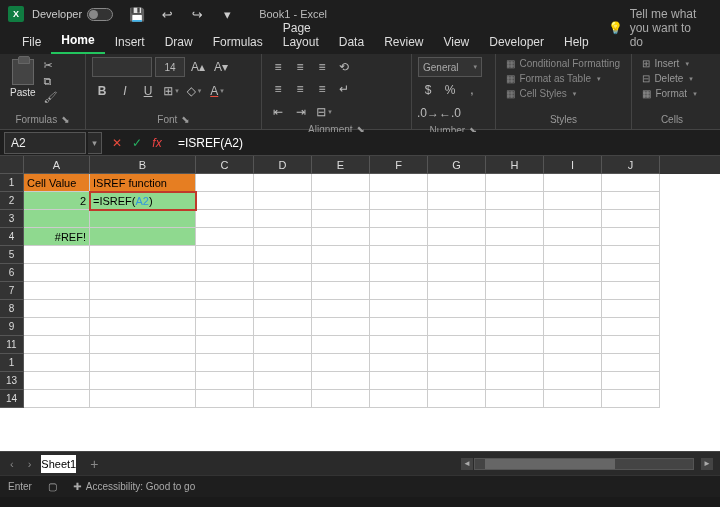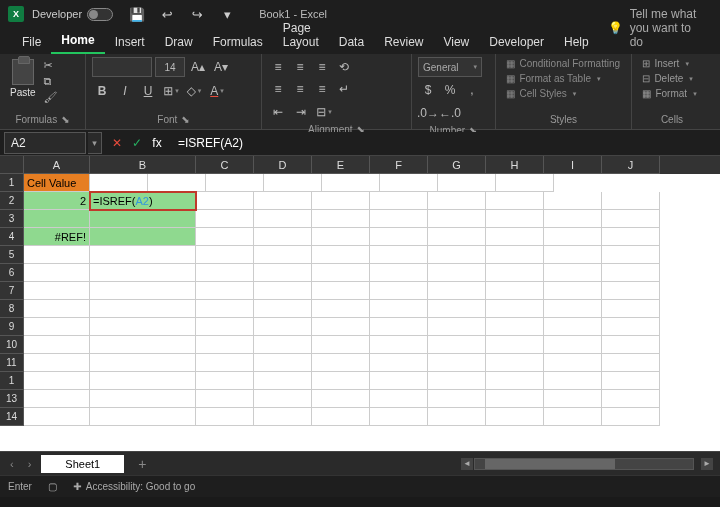--- a/index.html
+++ b/index.html
@@ -48,21 +48,21 @@
 .cells-body div{display:flex;align-items:center;gap:4px;padding:1px 4px}
 
 
 .fbar{height:26px;background:#1e1e1e;display:flex;align-items:center;border-bottom:1px solid #444}
 .namebox{width:82px;height:22px;background:#2a2a2a;border:1px solid #555;margin:0 2px 0 4px;padding:0 6px;font-size:12px;display:flex;align-items:center;color:#eee}
 .nb-dd{width:14px;display:flex;align-items:center;justify-content:center;color:#999;font-size:9px;border:1px solid #555;height:22px;background:#2a2a2a;border-left:none}
 .fx-btns{display:flex;gap:2px;margin:0 6px}
 .fx-btns span{width:18px;height:18px;display:flex;align-items:center;justify-content:center;font-size:12px;cursor:pointer}
 .fx-x{color:#e74c3c}
 .fx-chk{color:#27ae60}
-.fx-fx{color:#ffffff;font-size:11px}
+.fx-fx{font-style:italic;color:#ef4444;font-size:11px}
 .formula-input{flex:1;height:22px;background:#1e1e1e;padding:0 6px;font-size:12px;color:#fff;display:flex;align-items:center}
 
 
 .grid-wrap{position:relative;height:295px;background:#fff;overflow:hidden}
 .colheads{display:flex;height:18px;background:#333;position:sticky;top:0}
 .corner{width:24px;background:#333;border-right:1px solid #555;border-bottom:1px solid #555}
 .ch{border-right:1px solid #555;border-bottom:1px solid #555;display:flex;align-items:center;justify-content:center;font-size:11px;color:#ddd;background:#333}
 .ch.chA{width:66px}.ch.chB{width:106px}.ch.chC,.ch.chD,.ch.chE,.ch.chF,.ch.chG,.ch.chH,.ch.chI,.ch.chJ{width:58px}
 .rows{}
 .row{display:flex;height:18px}
@@ -72,21 +72,21 @@
 .orange{background:#e67e22;color:#000}
 .green{background:#8fd98f}
 .ralign{justify-content:flex-end}
 .b2-highlight{outline:2px solid #c0392b;outline-offset:-1px;position:relative}
 .formula-span{color:#000}
 .formula-span .ref{color:#3498db}
 
 
 .sheettabs{height:24px;background:#2a2a2a;display:flex;align-items:center;padding:0 6px;font-size:11px;border-top:1px solid #444;gap:6px}
 .nav-arr{color:#888;font-size:11px;padding:0 4px;cursor:pointer}
-.sheet-tab{background:#fff;color:#000;padding:3px 24px;border-radius:0;font-size:11px}
+.sheet-tab{background:#fff;color:#000;padding:3px 0;border-radius:0;font-size:11px}
 .add-sheet{color:#888;font-size:14px;padding:0 8px;cursor:pointer}
 .hscroll{flex:1;display:flex;align-items:center;justify-content:flex-end}
 .hscroll-track{width:220px;height:12px;background:#444;border:1px solid #555;position:relative;margin-right:6px}
 .hscroll-thumb{position:absolute;left:10px;top:0;width:130px;height:100%;background:#666}
 .hscroll-arr{width:12px;height:12px;background:#444;display:flex;align-items:center;justify-content:center;color:#aaa;font-size:8px;margin:0 1px;cursor:pointer}
 
 
 .status{height:22px;background:#1e1e1e;display:flex;align-items:center;padding:0 8px;font-size:10px;color:#aaa;gap:16px;border-top:1px solid #333}
 .status .acc{display:flex;align-items:center;gap:4px}
 
@@ -299,20 +299,21 @@
     <div class="ch chF">F</div>
     <div class="ch chG">G</div>
     <div class="ch chH">H</div>
     <div class="ch chI">I</div>
     <div class="ch chJ">J</div>
   </div>
   <div class="rows">
     <div class="row">
         <div class="rh">1</div>
       <div class="cell cA orange">Cell Value</div>
+      <div class="cell cB orange">ISREF function</div>
       <div class="cell cC"></div>
         <div class="cell cD"></div>
         <div class="cell cE"></div>
         <div class="cell cF"></div>
         <div class="cell cG"></div>
         <div class="cell cH"></div>
         <div class="cell cI"></div>
         <div class="cell cJ"></div>
     </div>
     <div class="row">
@@ -403,33 +404,20 @@
         <div class="cell cD"></div>
         <div class="cell cE"></div>
         <div class="cell cF"></div>
         <div class="cell cG"></div>
         <div class="cell cH"></div>
         <div class="cell cI"></div>
         <div class="cell cJ"></div>
       </div>
     <div class="row">
         <div class="rh">9</div>
-        <div class="cell cA"></div>
-        <div class="cell cB"></div>
-        <div class="cell cC"></div>
-        <div class="cell cD"></div>
-        <div class="cell cE"></div>
-        <div class="cell cF"></div>
-        <div class="cell cG"></div>
-        <div class="cell cH"></div>
-        <div class="cell cI"></div>
-        <div class="cell cJ"></div>
-      </div>
-    <div class="row">
-        <div class="rh">10</div>
         <div class="cell cA"></div>
         <div class="cell cB"></div>
         <div class="cell cC"></div>
         <div class="cell cD"></div>
         <div class="cell cE"></div>
         <div class="cell cF"></div>
         <div class="cell cG"></div>
         <div class="cell cH"></div>
         <div class="cell cI"></div>
         <div class="cell cJ"></div>

